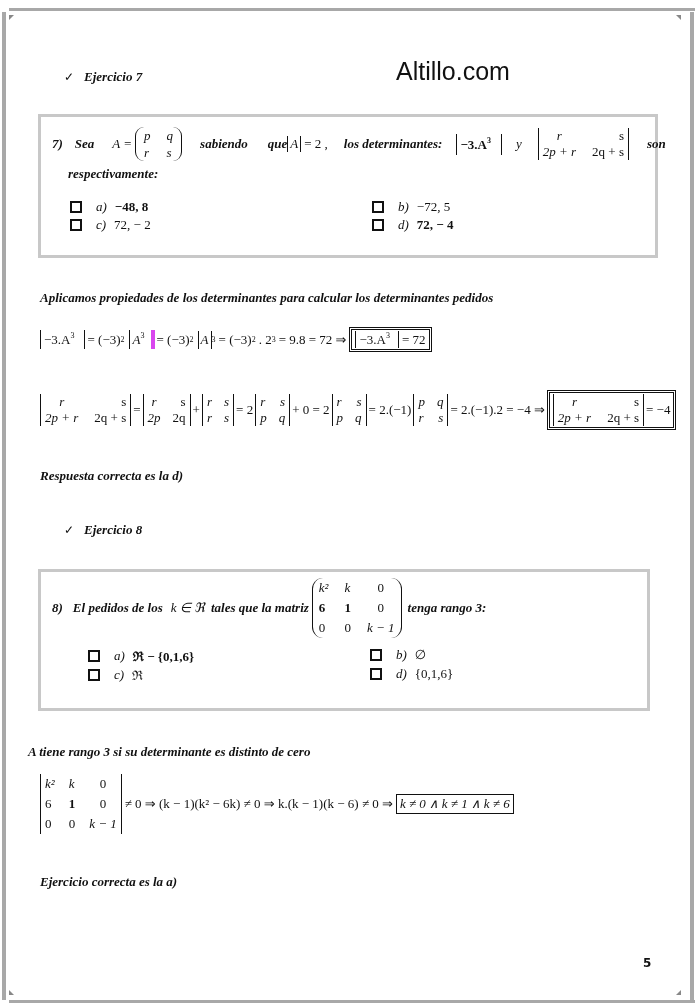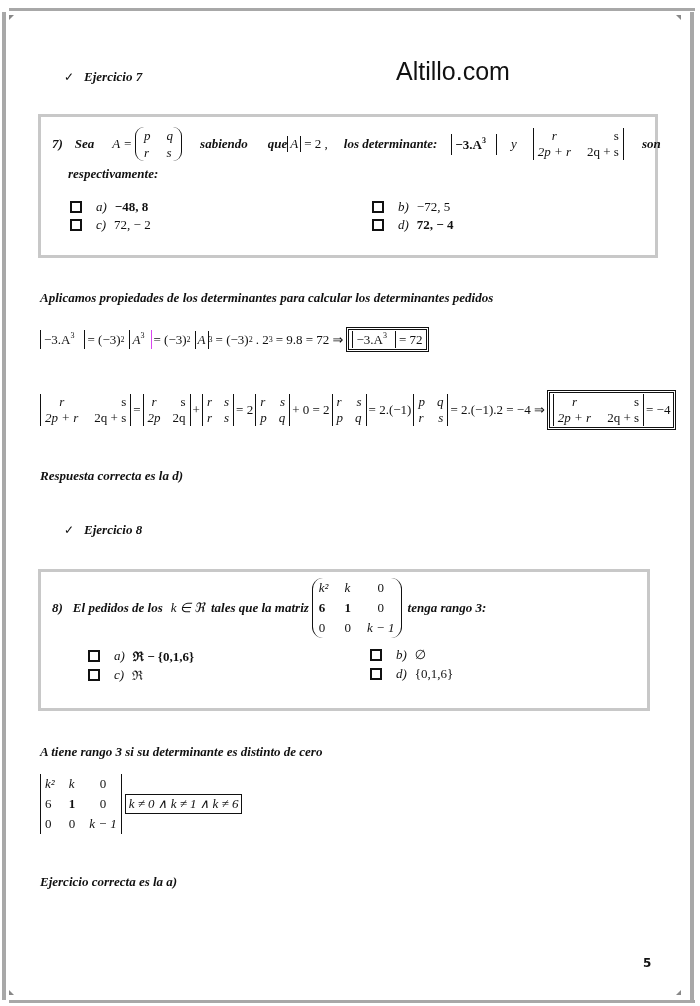--- a/index.html
+++ b/index.html
@@ -64,21 +64,21 @@
   <span class="paren" style="grid-template-columns:auto auto; margin-left:3px; font-style:italic; font-weight:normal;">
     <span>p</span>
       <span>q</span>
     <span>r</span>
       <span>s</span>
   </span>
   <span style="margin-left:18px;">sabiendo</span>
   <span style="margin-left:20px;">que</span>
   <span style="border-left:1px solid #111; border-right:1px solid #111; padding:0 2px; font-weight:normal;">A</span>
   <span style="margin-left:3px; font-style:normal; font-weight:normal;">= 2 ,</span>
-  <span style="margin-left:16px;">los   determinante:</span>
+  <span style="margin-left:16px;">los   determinantes:</span>
   <span style="margin-left:14px; border-left:1px solid #111; border-right:1px solid #111; padding:2px 10px 2px 3px; font-style:normal; font-weight:bold;"><span>−3.A</span><sup>3</sup></span>
   <span style="margin-left:14px; font-weight:normal;">y</span>
   <span class="det" style="margin-left:16px; grid-template-columns:auto auto; font-weight:normal; font-style:normal;">
     <span class="ca it">r</span>
       <span class="ra">s</span>
     <span class="it">2p + r</span>
       <span>2q + s</span>
   </span>
   <span style="margin-left:18px;">son</span>
 </div>
@@ -104,21 +104,21 @@
   <span class="lbl">d)</span>
   <span class="b">72, − 4</span>
 </div>
 
 <div class="abs txt it b" style="left:40px; top:290px;">Aplicamos propiedades de los determinantes para calcular los determinantes pedidos</div>
 
 <div class="abs math" style="left:40px; top:327px; display:flex; align-items:center;">
   <span style="border-left:1px solid #111; border-right:1px solid #111; padding:1px 10px 1px 3px;"><span>−3.A</span><sup>3</sup></span>
   <span style="margin-left:2px;">= (−3)</span>
     <sup>2</sup>
-  <span style="margin-left:4px; border-left:1px solid #111; border-right:1px solid #d946ef; padding:1px 6px 1px 3px;"><span class="it">A</span><sup>3</sup></span>
+  <span style="margin-left:4px; border-left:1px solid #111; border-right:4px solid #d946ef; padding:1px 6px 1px 3px;"><span class="it">A</span><sup>3</sup></span>
   <span style="margin-left:2px;">= (−3)</span>
     <sup>2</sup>
   <span style="margin-left:4px; border-left:1px solid #111; border-right:1px solid #111; padding:1px 2px;" class="it">A</span>
     <sup>3</sup>
   <span style="margin-left:3px;">= (−3)</span>
     <sup>2</sup>
   <span style="margin-left:3px;">. 2</span>
     <sup>3</sup>
   <span style="margin-left:3px;">= 9.8 = 72 ⇒</span>
   <span class="dboxed" style="margin-left:3px;">
@@ -225,32 +225,33 @@
   <span class="cb"></span>
   <span class="lbl">c)</span>
   <span>ℜ</span>
 </div>
 <div class="abs opt" style="left:370px; top:666px;">
   <span class="cb"></span>
   <span class="lbl">d)</span>
   <span>{0,1,6}</span>
 </div>
 
-<div class="abs txt it b" style="left:40px; top:744px;">A  tiene rango 3 si su determinante es distinto de cero</div>
+<div class="abs txt it b" style="left:28px; top:744px;">A  tiene rango 3 si su determinante es distinto de cero</div>
 
 <div class="abs math" style="left:40px; top:774px; display:flex; align-items:center;">
   <span class="det" style="grid-template-columns:auto auto auto; column-gap:14px; line-height:20px;">
     <span class="it">k²</span>
       <span class="it">k</span>
       <span class="ca">0</span>
     <span>6</span>
       <span class="b">1</span>
       <span class="ca">0</span>
     <span>0</span>
       <span>0</span>
       <span class="it">k − 1</span>
   </span>
+  <span style="margin-left:3px;">≠ 0 ⇒ (k − 1)(k² − 6k) ≠ 0 ⇒ k.(k − 1)(k − 6) ≠ 0 ⇒</span>
   <span class="boxed it" style="margin-left:3px;text-align:center;">k ≠ 0 ∧ k ≠ 1 ∧ k ≠ 6</span>
 </div>
 
 <div class="abs txt it b" style="left:40px; top:874px;">Ejercicio correcta es la a)</div>
 
 <div class="abs page-num" style="left:643px; top:956px;">5</div>
 
 </body></html>

